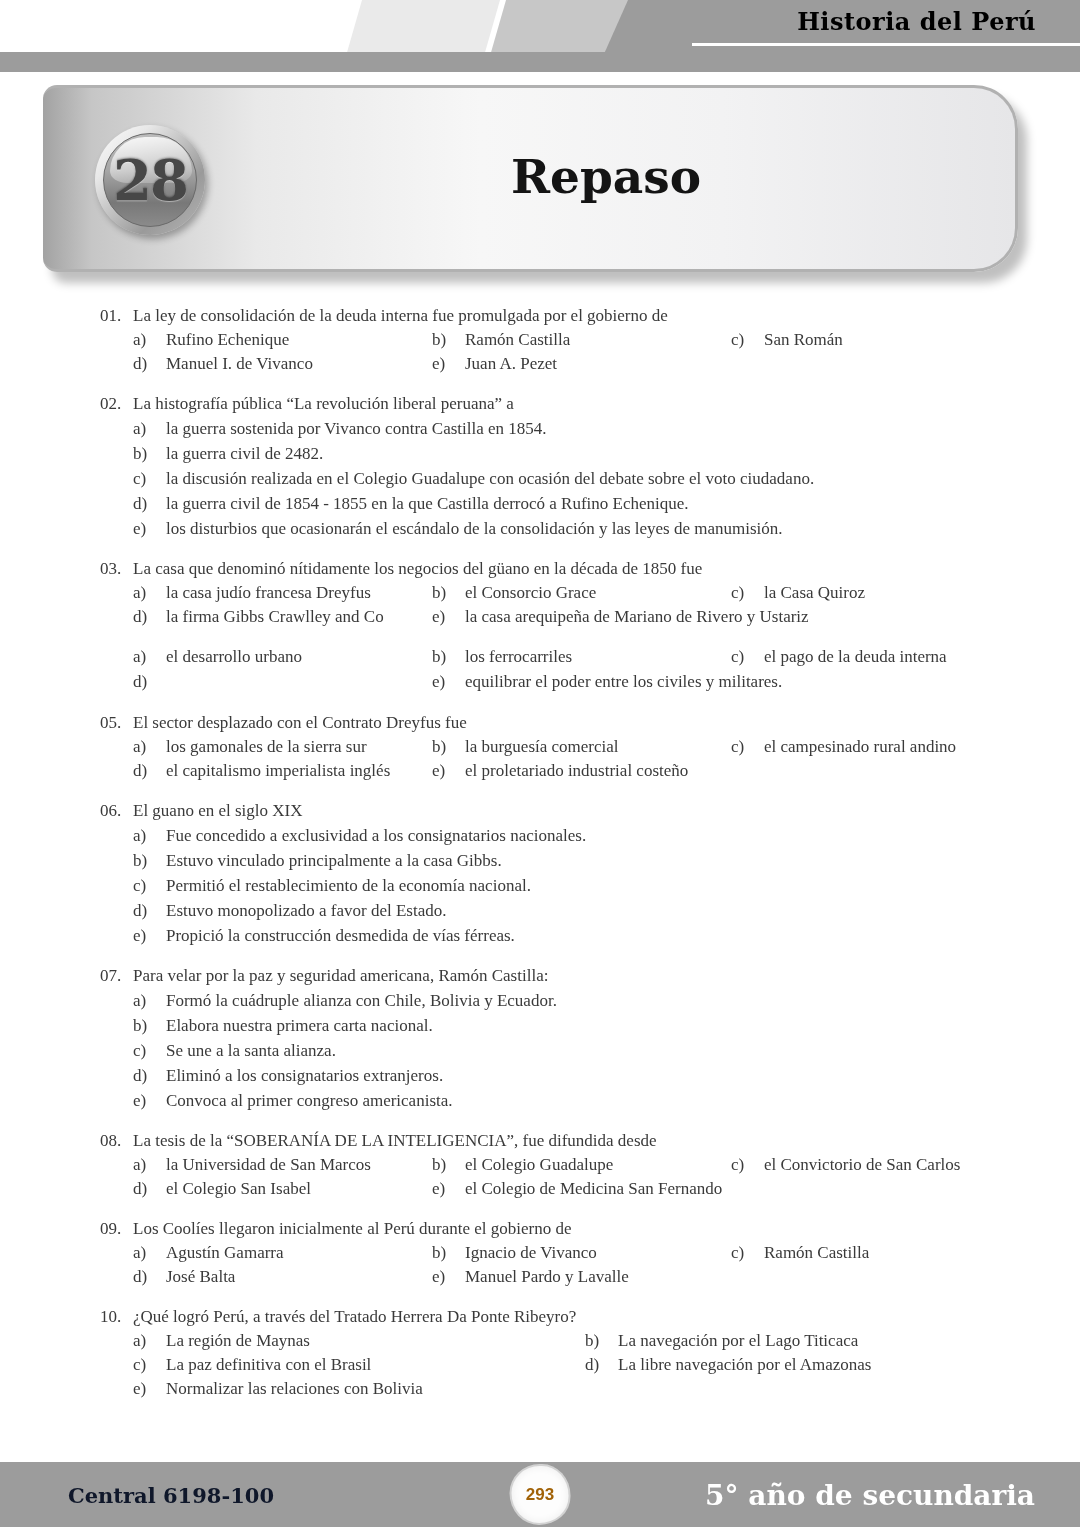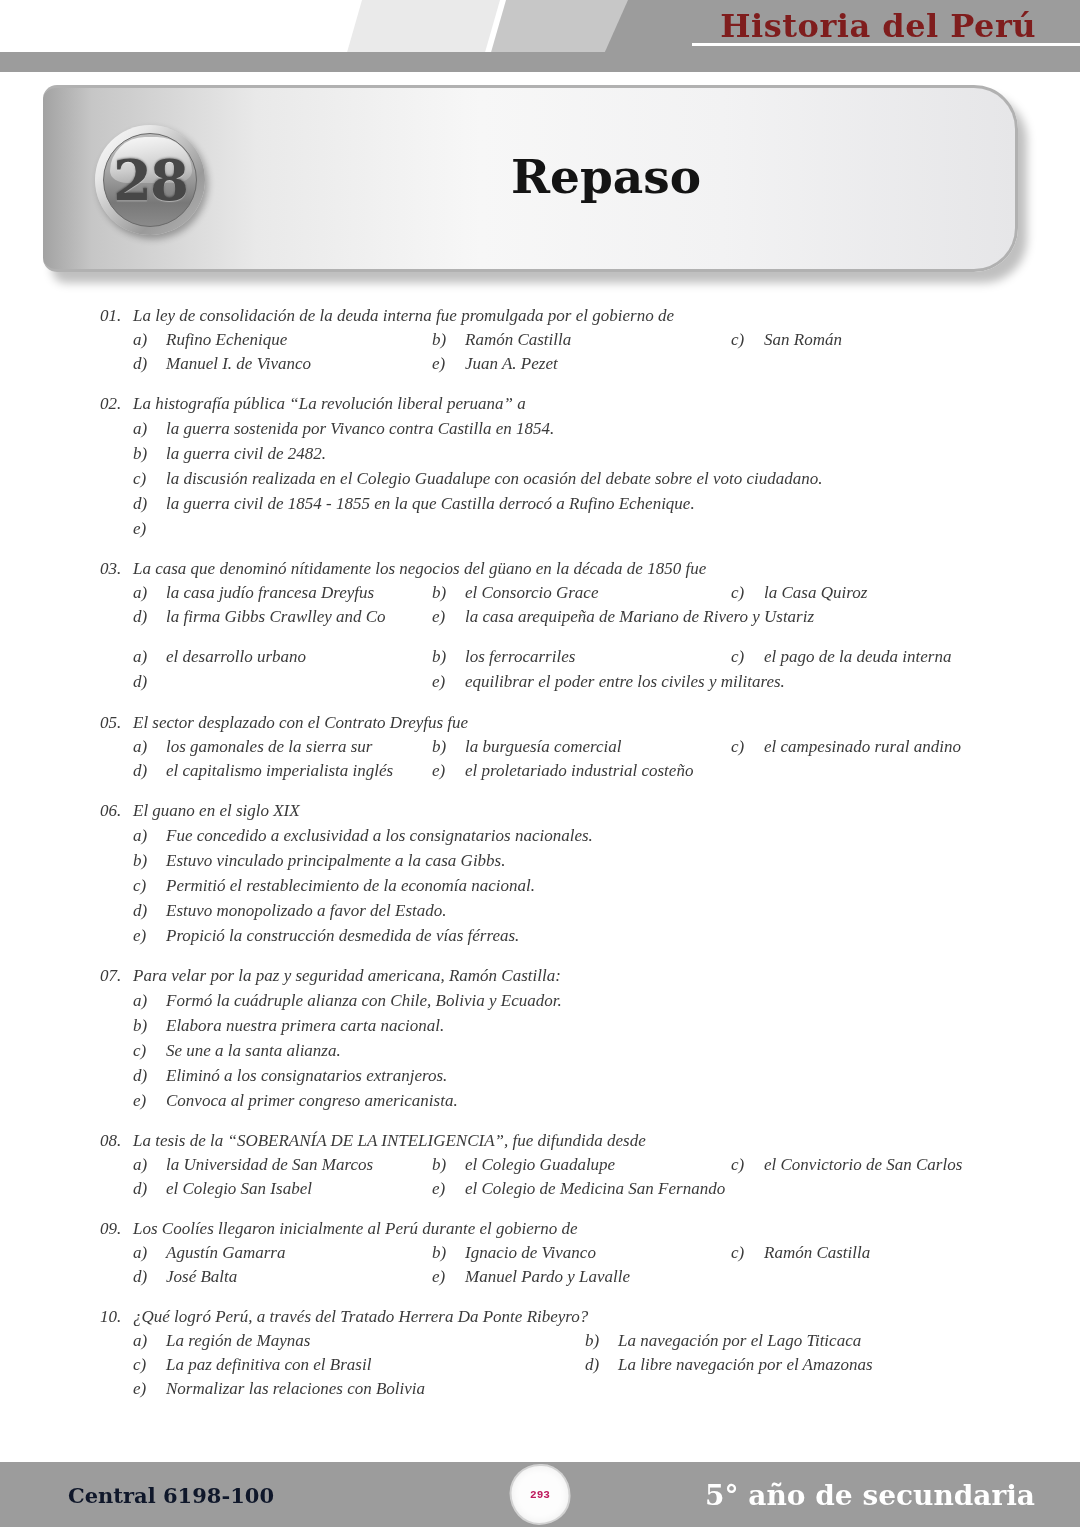--- a/index.html
+++ b/index.html
@@ -6,21 +6,21 @@
   body { font-family:"Liberation Serif", serif; background:#ffffff; }
   .page { position:relative; width:1080px; height:1527px; background:#ffffff; overflow:hidden; }
 
   
   .hdr { position:absolute; top:0; left:0; width:1080px; height:72px; }
   .hdr-shape-a { position:absolute; top:0; left:354px; width:138px; height:56px; background:#eaeaea; transform:skewX(-16deg); }
   .hdr-shape-b { position:absolute; top:0; left:498px; width:126px; height:56px; background:#c7c7c7; transform:skewX(-16deg); border-radius:0 0 24px 0; }
   .hdr-block { position:absolute; top:0; left:596px; width:484px; height:72px; background:#9c9c9c; clip-path:polygon(32px 0, 100% 0, 100% 100%, 0 100%); }
   .hdr-band { position:absolute; top:52px; left:0; width:100%; height:20px; background:#9c9c9c; }
   .hdr-underline { position:absolute; top:43px; right:0; width:388px; height:3px; background:#ffffff; z-index:3; }
-  .hdr-title { position:absolute; top:7px; right:44px; color:#7f1d1d; font-weight:bold; font-size:32px; font-family:"DejaVu Serif", serif; z-index:3; letter-spacing:0.5px; }
+  .hdr-title { position:absolute; top:7px; right:44px; color:#000000; font-weight:bold; font-size:24px; font-family:"DejaVu Serif", serif; z-index:3; letter-spacing:0.5px; }
 
   
   .banner { position:absolute; top:85px; left:0; width:975px; height:187px;
     background:linear-gradient(to right, #a2a2a2 0%, #c6c6c6 5%, #e9e9e9 22%, #f7f7f7 45%, #f2f2f3 70%, #e6e6e8 100%);
     border:3px solid #b1b1b1; border-left:none; border-radius:14px 44px 44px 14px;
     box-shadow:9px 11px 10px rgba(0,0,0,0.25);margin-left:43px; }
   .badge { position:absolute; left:52px; top:37px; width:110px; height:110px; border-radius:50%;
     background:linear-gradient(135deg, #ffffff 0%, #e8e8e8 25%, #9a9a9a 70%, #b5b5b5 100%);
     box-shadow:3px 4px 7px rgba(0,0,0,0.3); display:flex; align-items:center; justify-content:center; }
   .badge-inner { position:relative; width:94px; height:94px; border-radius:50%;
@@ -29,21 +29,21 @@
   .badge-gloss { position:absolute; top:3px; left:6px; width:82px; height:46px;
     border-radius:41px 41px 20px 20px / 40px 40px 14px 14px;
     background:linear-gradient(170deg, rgba(255,255,255,0.92), rgba(255,255,255,0.12)); }
   .badge-num { position:relative; font-family:"DejaVu Serif", serif; font-weight:bold; font-size:56px; color:#474747;
     letter-spacing:-2px; text-shadow:0 1px 1px rgba(255,255,255,0.45), 0 -1px 2px rgba(0,0,0,0.35); }
   .banner-title { position:absolute; left:468px; top:50%; transform:translateY(-54%);
     font-family:"DejaVu Serif", serif; font-weight:bold; font-size:47px; color:#141414; }
 
   
   .questions { position:absolute; top:304px; left:100px; width:935px; font-size:17px; color:#3a3a3a; }
-  .question { margin-bottom:16px;font-style:italic; }
+  .question { margin-bottom:16px; }
   .q-head { display:flex; line-height:24px; }
   .q-num { flex:0 0 33px; }
   .q-text { white-space:nowrap; }
   .q-opts { margin-left:33px; }
   .opt { display:flex; line-height:24px; }
   .opt-letter { flex:0 0 33px; }
   .opt-text { white-space:nowrap; }
   .grid3, .grid3w { display:grid; grid-template-columns:299px 299px 1fr; }
   .grid3 .opt:nth-child(5), .grid3w .opt:nth-child(5) { grid-column:2 / 4; }
   .grid2 { display:grid; grid-template-columns:452px 1fr; }
@@ -53,21 +53,21 @@
   .list .opt { line-height:25px; }
 
   
   .footer { position:absolute; bottom:0; left:0; width:100%; height:65px; background:#9c9c9c; }
   .ft-left { position:absolute; left:68px; top:50%; transform:translateY(-50%); color:#0f172a; font-weight:bold;
     font-size:21px; font-family:"DejaVu Serif", serif; }
   .ft-page { position:absolute; left:50%; top:4px; transform:translateX(-50%); width:57px; height:57px; background:#fdfdfd;
     border-radius:50% 47% 52% 49% / 48% 52% 46% 53%;
     box-shadow:0 0 0 2px rgba(255,255,255,0.55), inset 0 0 8px rgba(0,0,0,0.07);
     display:flex; align-items:center; justify-content:center; }
-  .ft-page span { font-weight:bold; font-size:11px; color:#be185d; font-family:Liberation Mono, monospace; }
+  .ft-page span { font-weight:bold; font-size:17px; color:#a16207; font-family:Liberation Sans, sans-serif; }
   .ft-right { position:absolute; right:45px; top:50%; transform:translateY(-50%); color:#ffffff; font-weight:bold;
     font-size:28px; font-family:"DejaVu Serif", serif; }
 </style>
 </head>
 <body>
 
 <div class="page">
 
   <header class="hdr">
     <div class="hdr-shape-a"></div>
@@ -134,20 +134,21 @@
           <div class="opt">
             <span class="opt-letter">c)</span>
             <span class="opt-text">la discusión realizada en el Colegio Guadalupe con ocasión del debate sobre el voto ciudadano.</span>
           </div>
           <div class="opt">
             <span class="opt-letter">d)</span>
             <span class="opt-text">la guerra civil de 1854 - 1855 en la que Castilla derrocó a Rufino Echenique.</span>
           </div>
           <div class="opt">
             <span class="opt-letter">e)</span>
+            <span class="opt-text">los disturbios que ocasionarán el escándalo de la consolidación y las leyes de manumisión.</span>
           </div>
         </div>
       </div>
       <div class="question">
         <div class="q-head">
           <span class="q-num">03.</span>
           <span class="q-text">La casa que denominó nítidamente los negocios del güano en la década de 1850 fue</span>
         </div>
         <div class="q-opts grid3">
           <div class="opt">

